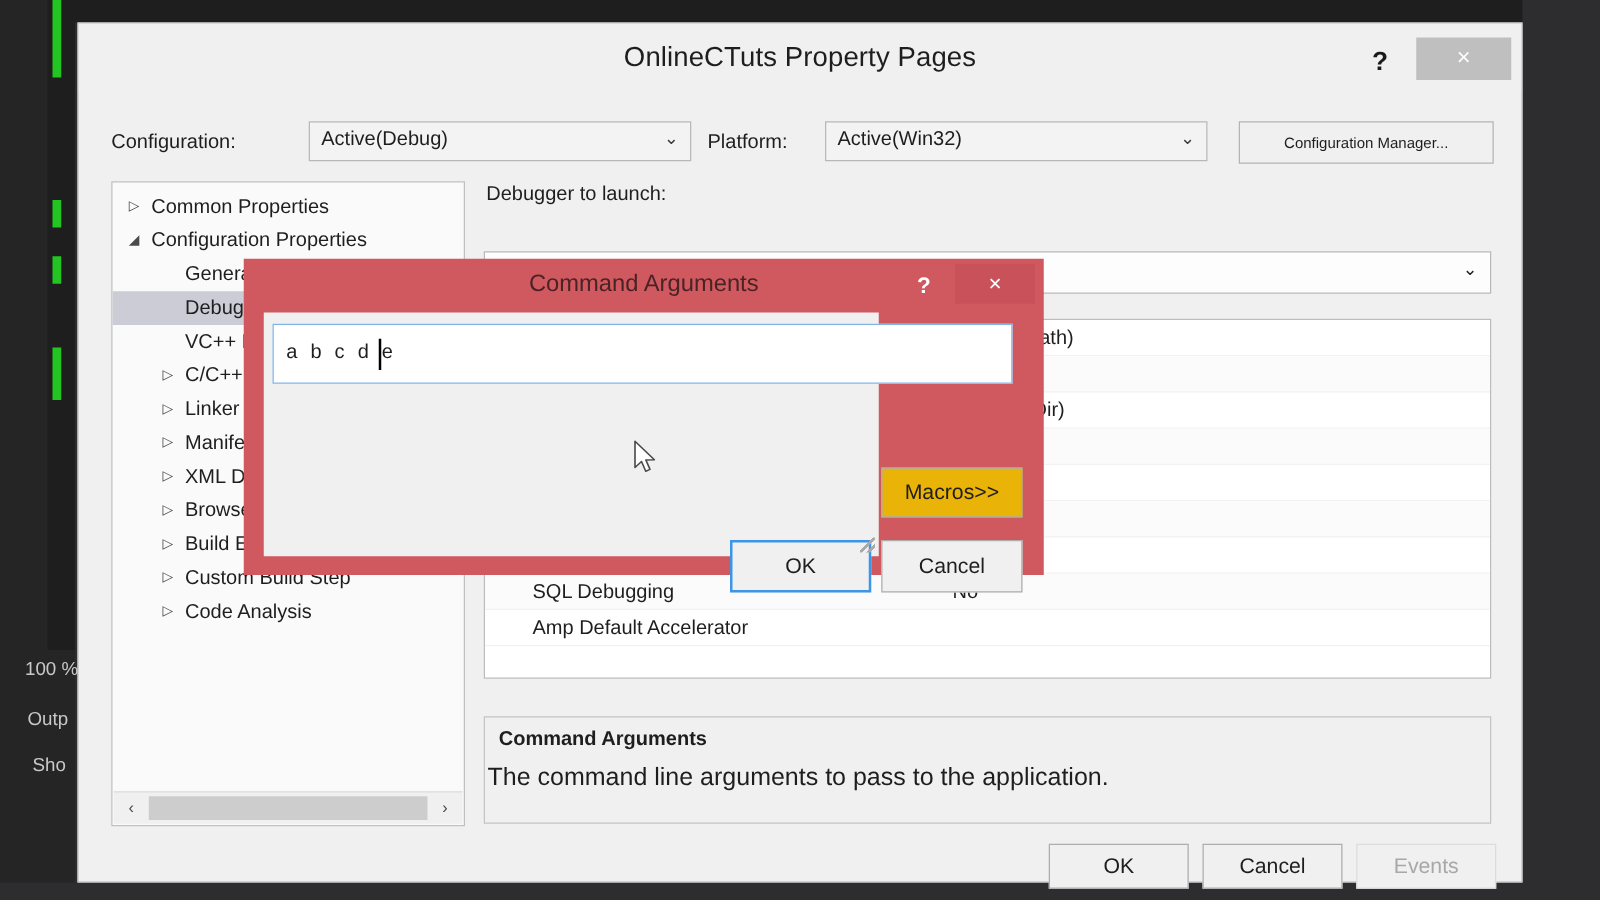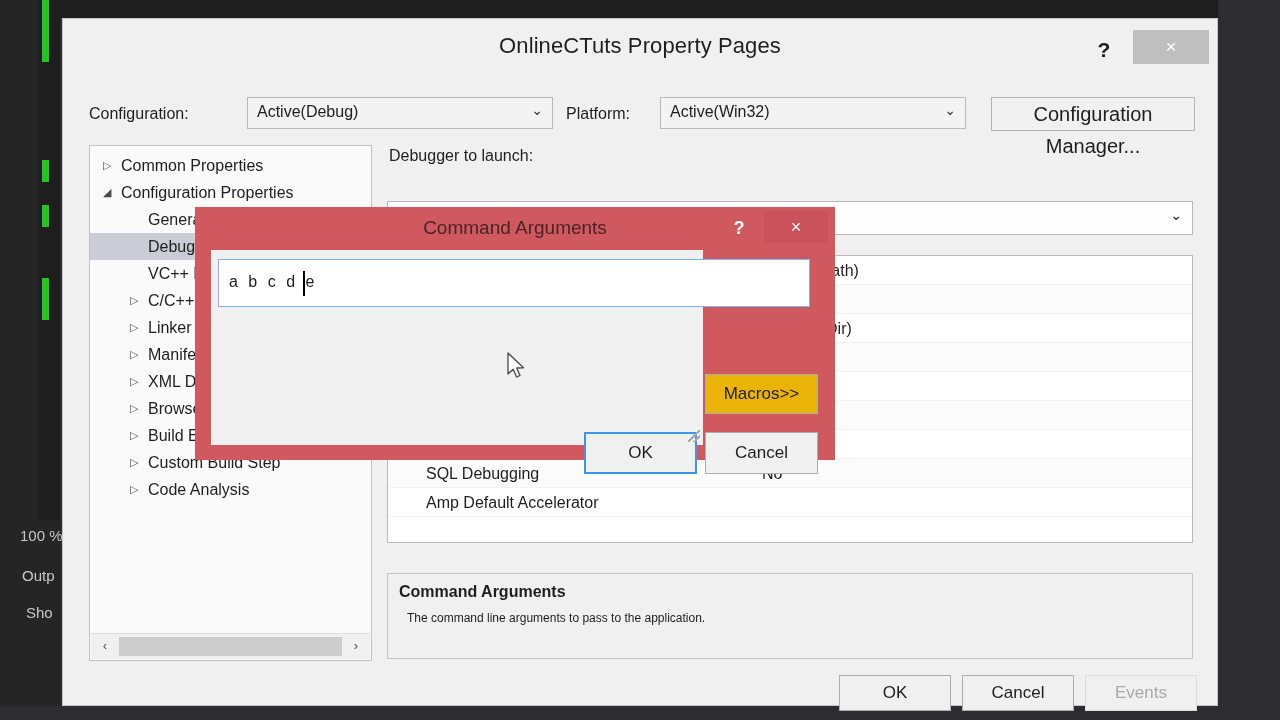--- a/index.html
+++ b/index.html
@@ -81,21 +81,21 @@
   }
   .combo .combo-text { position: absolute; left: 9px; top: 5px; }
   .combo .combo-arrow {
     position: absolute; right: 9px; top: 4px; font-size: 14px; color: #3a3a3a;
   }
   #combo-configuration { left: 158px; width: 306px; }
   #combo-platform { left: 571px; width: 306px; }
   #config-manager-btn {
     position: absolute; left: 902px; top: 0; width: 204px; height: 34px;
     background: #f0f0f0; border: 1px solid #b4b4b4;
-    font-size: 20px; color: #1e1e1e; text-align: center; line-height: 32px;
+    font-size: 12px; color: #1e1e1e; text-align: center; line-height: 32px;
     cursor: pointer;
   }
 
   
   #tree-panel {
     position: absolute; left: 26px; top: 126px; width: 283px; height: 516px;
     background: #fafafa; border: 1px solid #c0c0c0;
     overflow: hidden;
   }
   #tree-list { position: absolute; left: 0; top: 6px; width: 100%; }
@@ -159,22 +159,22 @@
 
   #desc-panel {
     position: absolute; left: 0; top: 428px; width: 806px; height: 86px;
     background: #f0f0f0; border: 1px solid #c4c4c4;
   }
   #desc-title {
     position: absolute; left: 11px; top: 9px;
     font-size: 16px; font-weight: bold; color: #1e1e1e;
   }
   #desc-body {
-    position: absolute; left: 19px; top: 37px;
-    font-size: 12px; color: #1e1e1e;
+    position: absolute; left: 2px; top: 37px;
+    font-size: 20px; color: #1e1e1e;
   }
 
   
   #footer-btns { position: absolute; left: 0; top: 640px; width: 1156px; height: 48px; }
   .footer-btn {
     position: absolute; top: 16px; width: 112px; height: 36px;
     background: #f0f0f0; border: 1px solid #adadad;
     text-align: center; line-height: 34px; font-size: 17px; color: #1e1e1e;
     cursor: pointer;
   }

